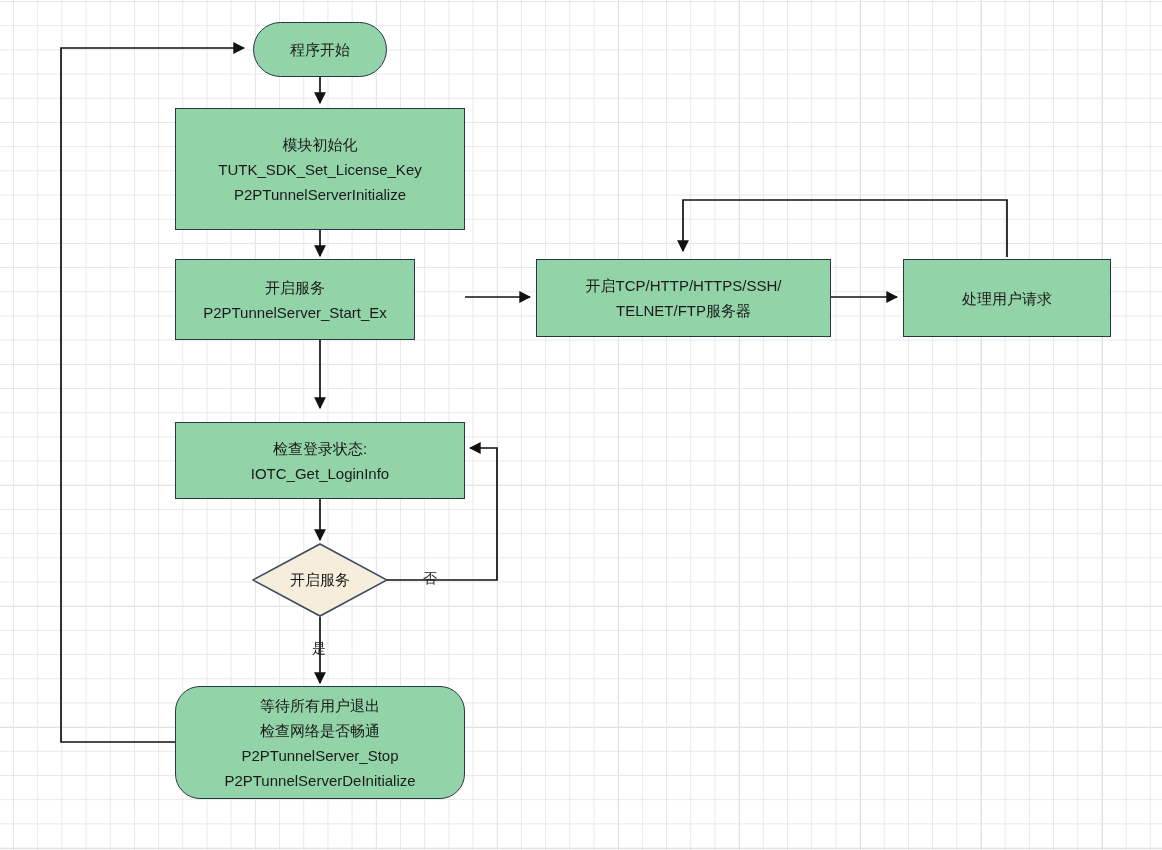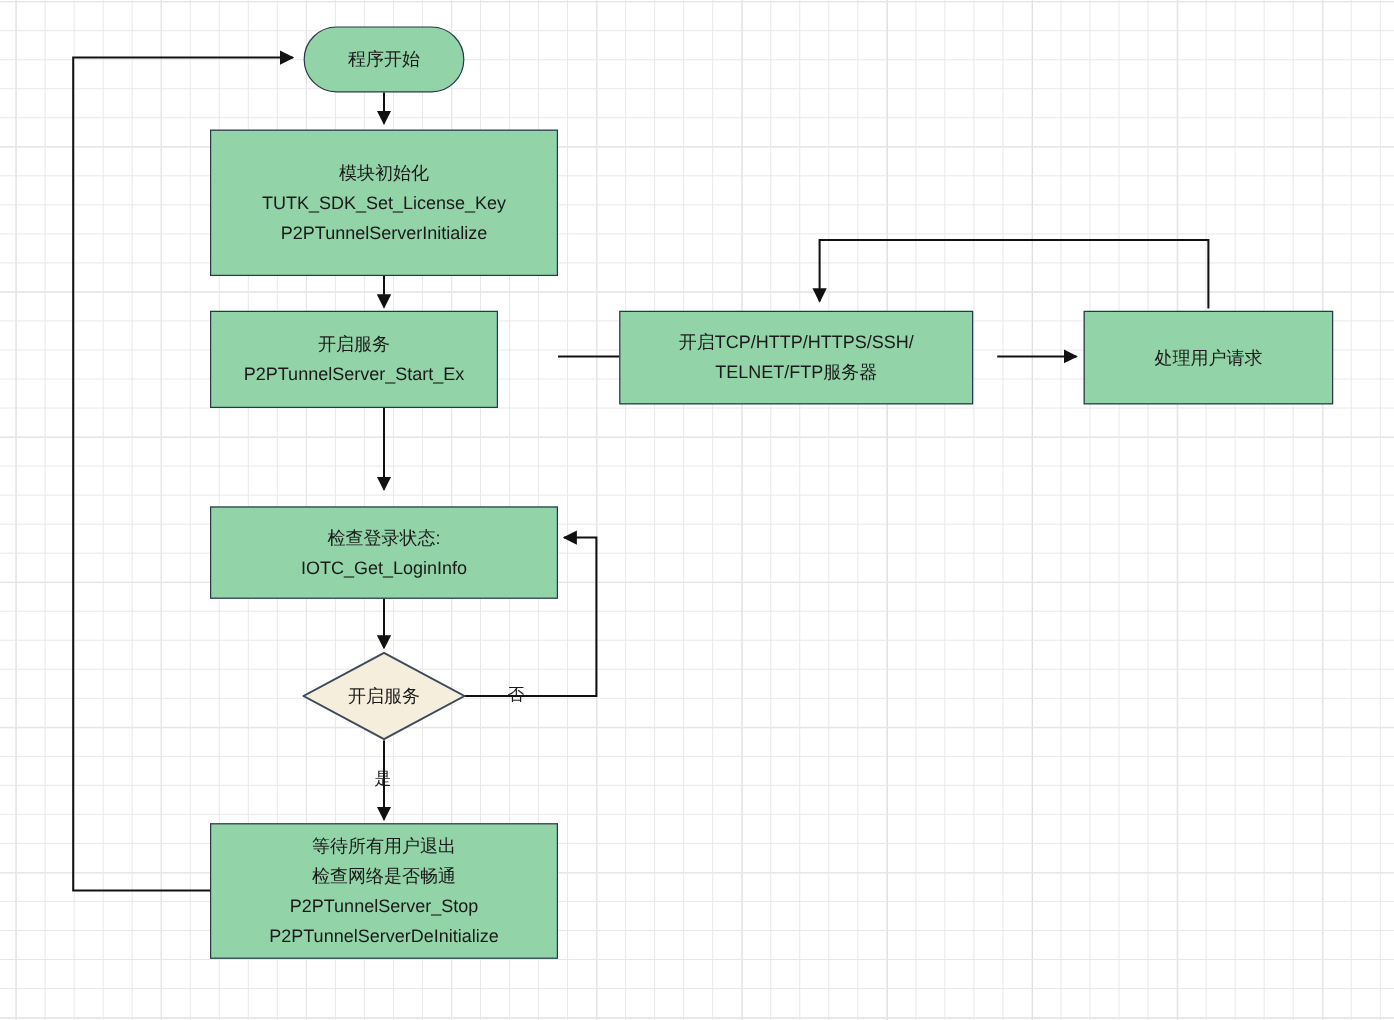--- a/index.html
+++ b/index.html
@@ -130,42 +130,42 @@
     <span>模块初始化
 TUTK_SDK_Set_License_Key
 P2PTunnelServerInitialize</span>
   </div>
 
   <div class="node process" style="left:175px; top:259px; width:240px; height:81px;">
     <span>开启服务
 P2PTunnelServer_Start_Ex</span>
   </div>
 
-  <div class="node process" style="left:516px; top:259px; width:295px; height:78px;">
+  <div class="node process" style="left:536px; top:259px; width:295px; height:78px;">
     <span>开启TCP/HTTP/HTTPS/SSH/
 TELNET/FTP服务器</span>
   </div>
 
   <div class="node process" style="left:903px; top:259px; width:208px; height:78px;">
     <span>处理用户请求</span>
   </div>
 
   <div class="node process" style="left:175px; top:411px; width:290px; height:77px;margin-top:11px;">
     <span>检查登录状态:
 IOTC_Get_LoginInfo</span>
   </div>
 
   <div class="diamond-wrap" style="left:252px; top:543px; width:136px; height:74px;">
     <svg width="136" height="74" viewBox="0 0 136 74">
       <polygon points="68,1 135,37 68,73 1,37" fill="#f5eedc" stroke="#3d4a5c" stroke-width="1.6"></polygon>
     </svg>
     <div class="diamond-text">开启服务</div>
   </div>
 
-  <div class="node process" style="left:175px; top:686px; width:290px; height:113px;">
+  <div class="node process" style="left:175px; top:686px; width:290px; height:113px;border-radius:25px;">
     <span>等待所有用户退出
 检查网络是否畅通
 P2PTunnelServer_Stop
 P2PTunnelServerDeInitialize</span>
   </div>
 
   <div class="edge-label" style="left:423px; top:571px;">否</div>
 
   <div class="edge-label" style="left:312px; top:641px;">是</div>
 

